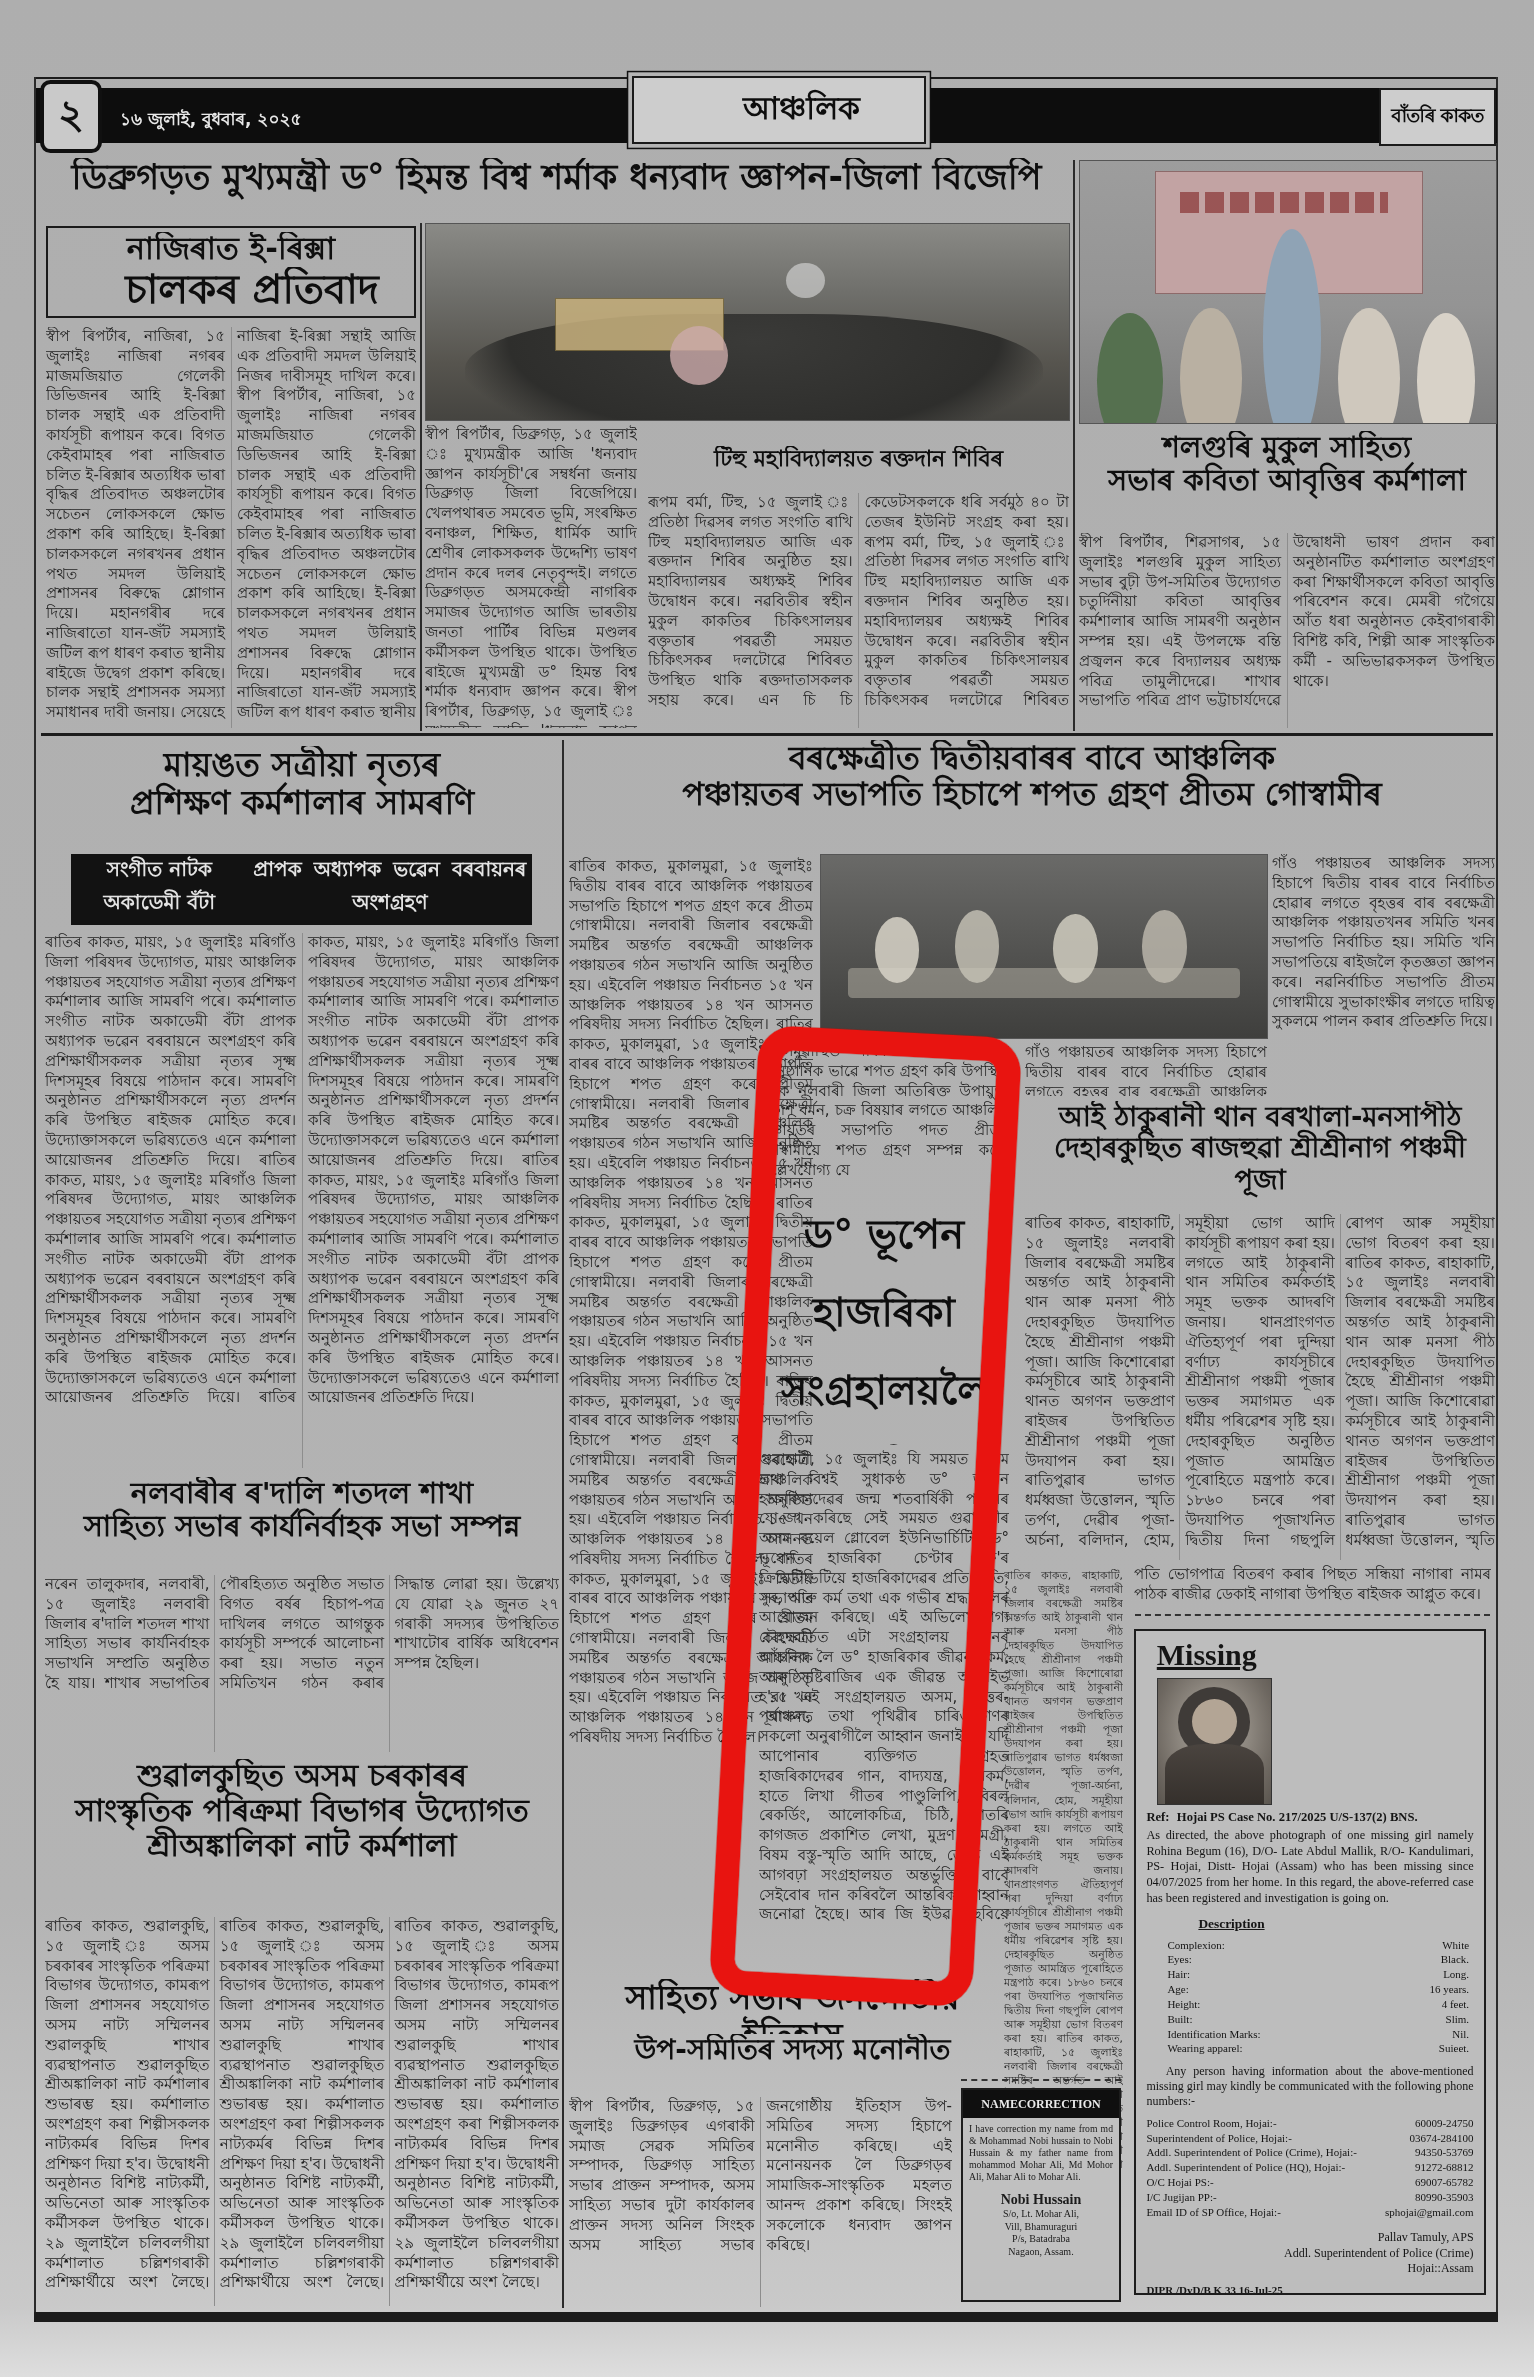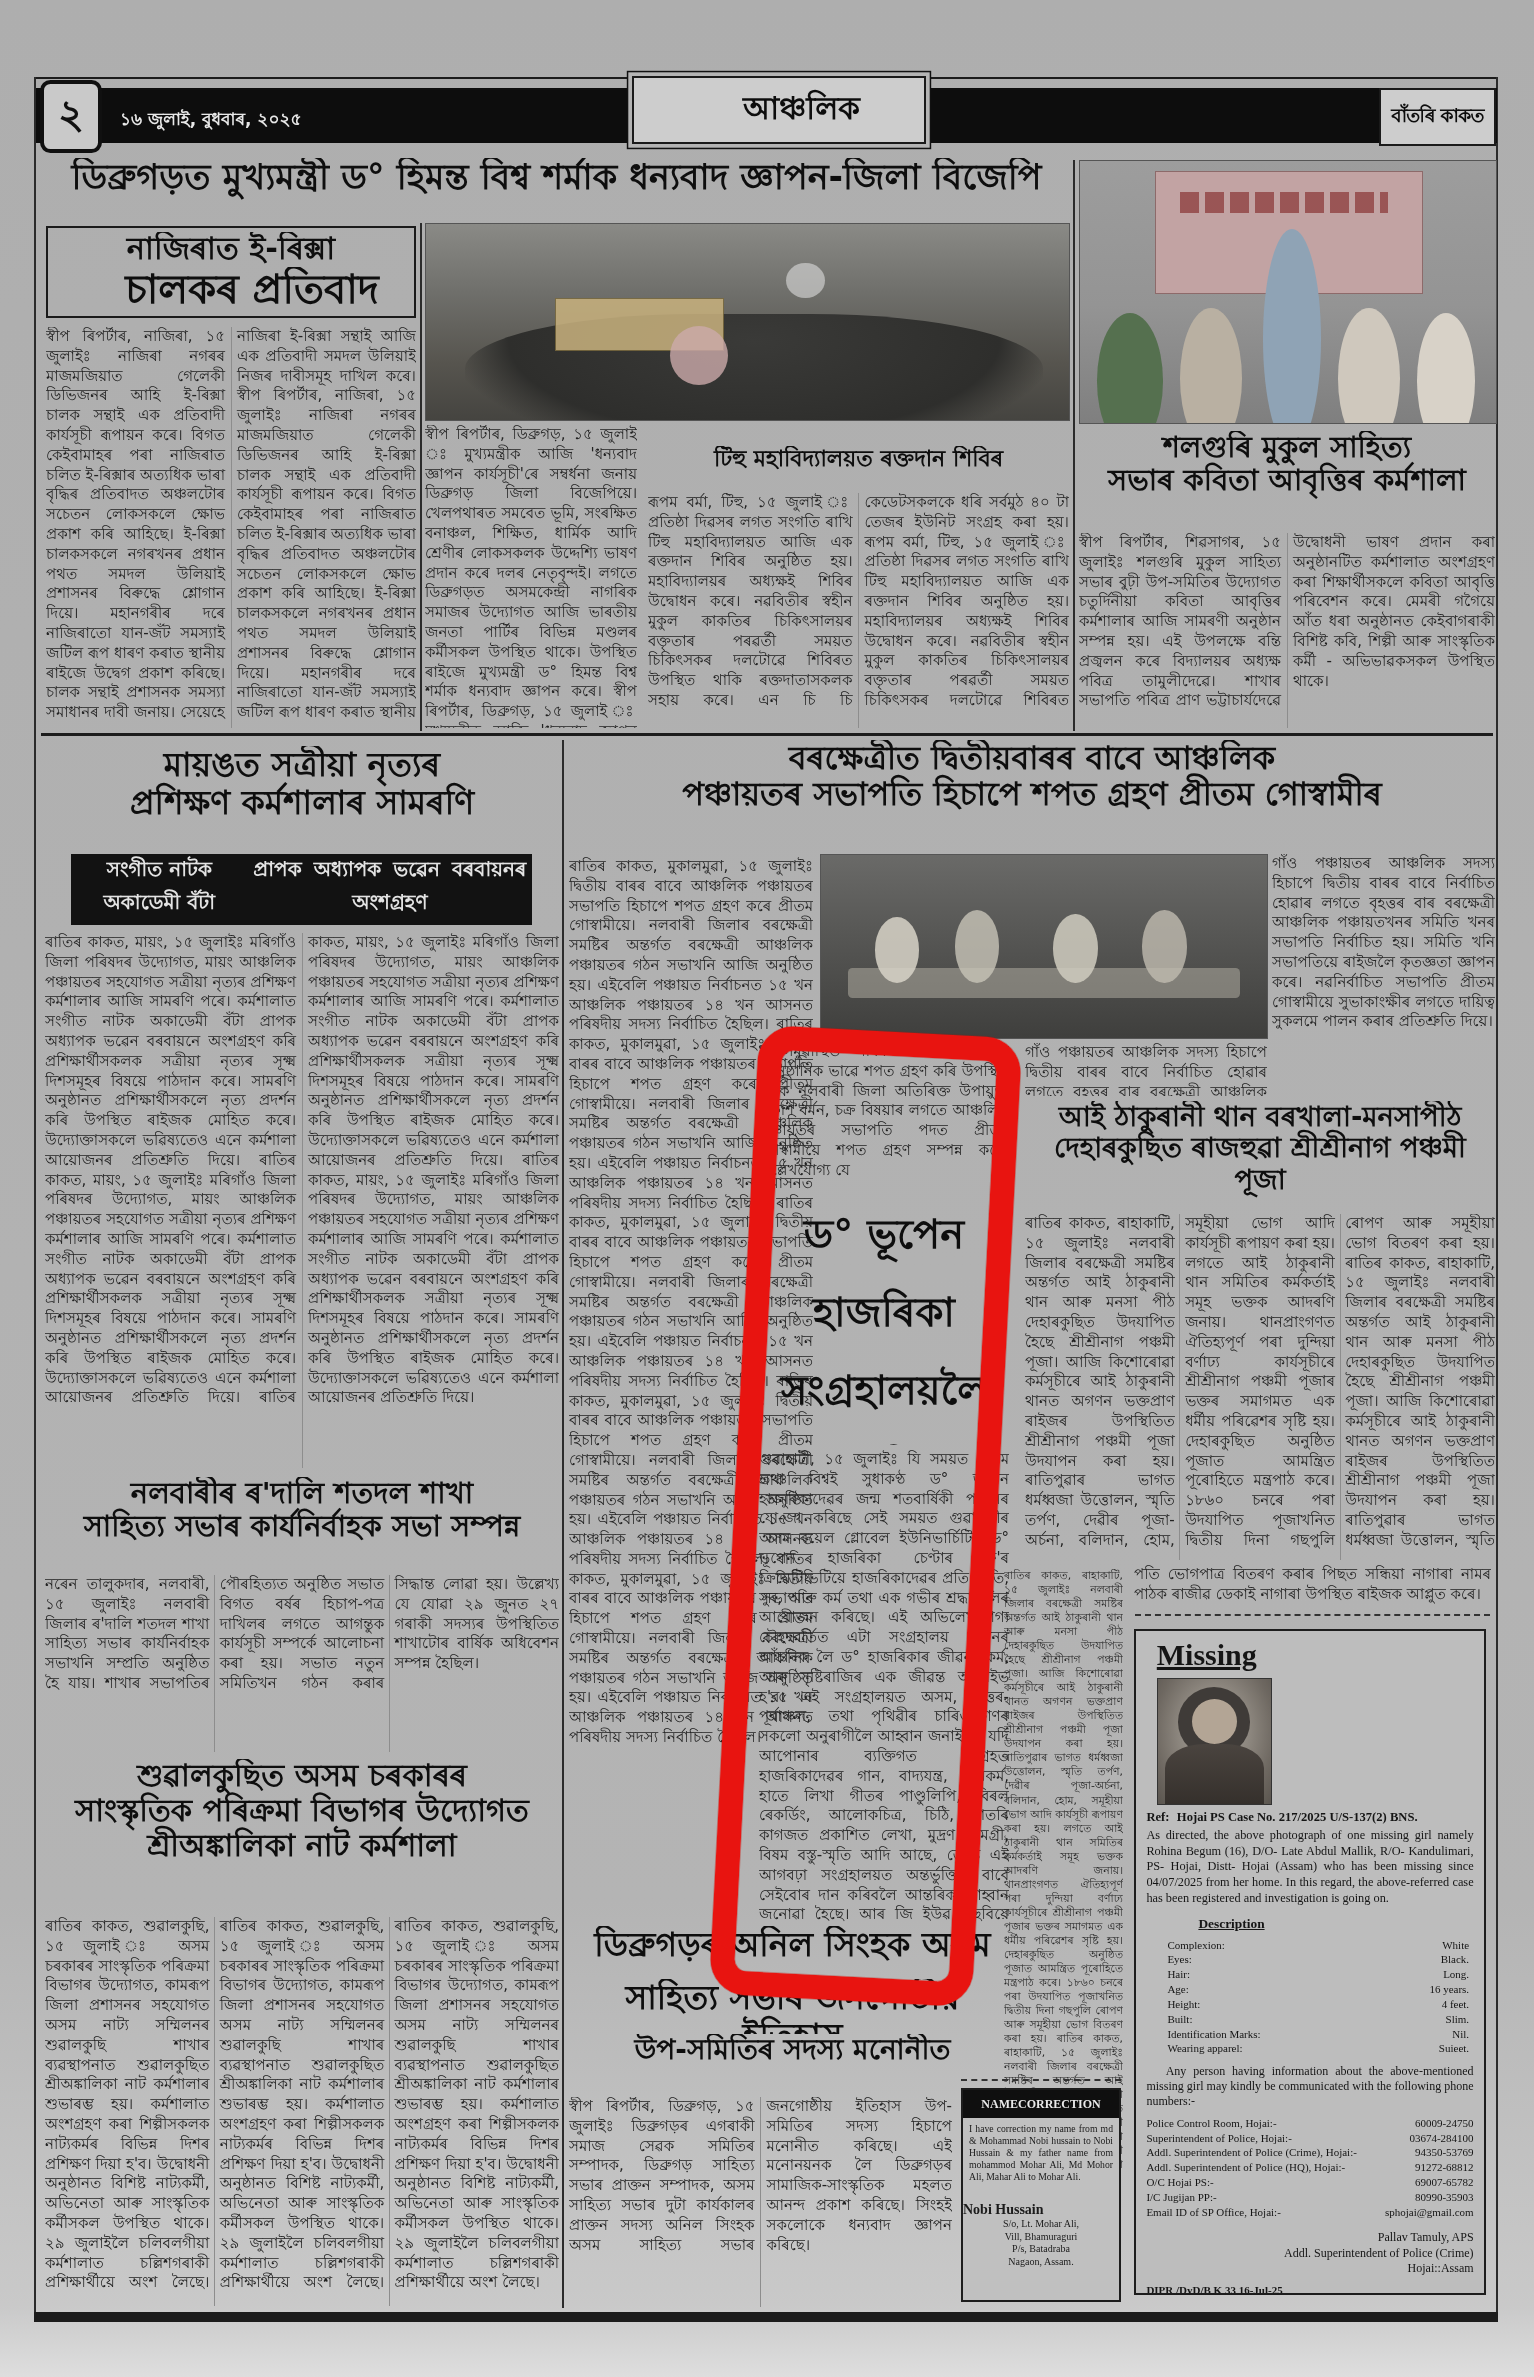--- a/index.html
+++ b/index.html
@@ -210,30 +210,29 @@
         </div>
     </div>
     <div style="text-align:right;font-size:12px;margin-top:10.4px;line-height:1.3;">
       <div>Pallav Tamuly, APS</div>
       <div>Addl. Superintendent of Police (Crime)</div>
       <div>Hojai::Assam</div>
     </div>
     <div style="font-size:11px;font-weight:bold;margin-top:7.4px;">DIPR /DyD/B K 33 16-Jul-25</div>
   </div>
 
-  <div class="abs hl" style="left:572px;top:1926px;width:441px;height:55px;font-size:33px;">ডিব্ৰুগড়ৰ অনিল সিংহক অসম</div>
   <div class="abs hl" style="left:572px;top:1979px;width:441px;height:55px;font-size:33px;">সাহিত্য সভাৰ জনগোষ্ঠীয় ইতিহাস</div>
   <div class="abs hl" style="left:572px;top:2034px;width:441px;height:58px;font-size:28px;">উপ-সমিতিৰ সদস্য মনোনীত</div>
   <div class="abs bt cols2" style="left:569px;top:2097px;width:383px;height:210px;">স্বীপ ৰিপৰ্টাৰ, ডিব্ৰুগড়, ১৫ জুলাইঃ ডিব্ৰুগড়ৰ এগৰাকী সমাজ সেৱক সমিতিৰ সম্পাদক, ডিব্ৰুগড় সাহিত্য সভাৰ প্ৰাক্তন সম্পাদক, অসম সাহিত্য সভাৰ দুটা কাৰ্যকালৰ প্ৰাক্তন সদস্য অনিল সিংহক অসম সাহিত্য সভাৰ জনগোষ্ঠীয় ইতিহাস উপ-সমিতিৰ সদস্য হিচাপে মনোনীত কৰিছে। এই মনোনয়নক লৈ ডিব্ৰুগড়ৰ সামাজিক-সাংস্কৃতিক মহলত আনন্দ প্ৰকাশ কৰিছে। সিংহই সকলোকে ধন্যবাদ জ্ঞাপন কৰিছে।</div>
 
   <div class="abs dashed" style="left:961px;top:2079px;width:160px;"></div>
   <div class="abs serif" style="left:961px;top:2088px;width:160px;height:214px;background:#c0c0c0;border:2.2px solid #1d1d1d;box-sizing:border-box;overflow:hidden;">
     <div style="background:#0f0f0f;color:#e9e9e9;font-weight:bold;font-size:12px;text-align:center;padding:6.7px 1.5px;">NAMECORRECTION</div>
     <div style="font-size:9.7px;line-height:1.25;text-align:justify;padding:4.5px 6px 1.5px 6px;color:#1a1a1a;">I have correction my name from md &amp; Mohammad Nobi hussain to Nobi Hussain &amp; my father name from mohammod Mohar Ali, Md Mohor Ali, Mahar Ali to Mohar Ali.</div>
-    <div style="font-size:14px;font-weight:bold;margin-top:17px;">Nobi Hussain</div>
+    <div style="font-size:14px;font-weight:bold;text-align:center;margin-top:7px;">Nobi Hussain</div>
     <div style="font-size:10px;text-align:center;line-height:1.25;">S/o, Lt. Mohar Ali,</div>
     <div style="font-size:10px;text-align:center;line-height:1.25;">Vill, Bhamuraguri</div>
     <div style="font-size:10px;text-align:center;line-height:1.25;">P/s, Batadraba</div>
     <div style="font-size:10px;text-align:center;line-height:1.25;">Nagaon, Assam.</div>
   </div>
 
   <div class="abs hl" style="left:45px;top:1477px;width:514px;height:94px;font-size:29px;">
     <div>নলবাৰীৰ ৰ'দালি শতদল শাখা</div>
     <div>সাহিত্য সভাৰ কাৰ্যনিৰ্বাহক সভা সম্পন্ন</div>
   </div>

